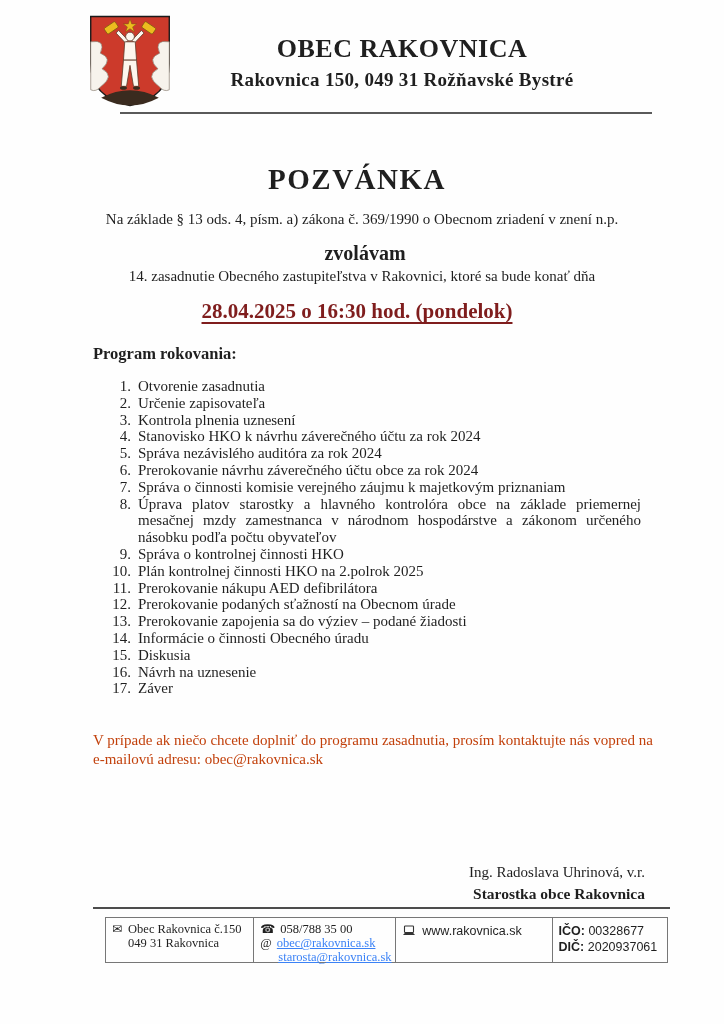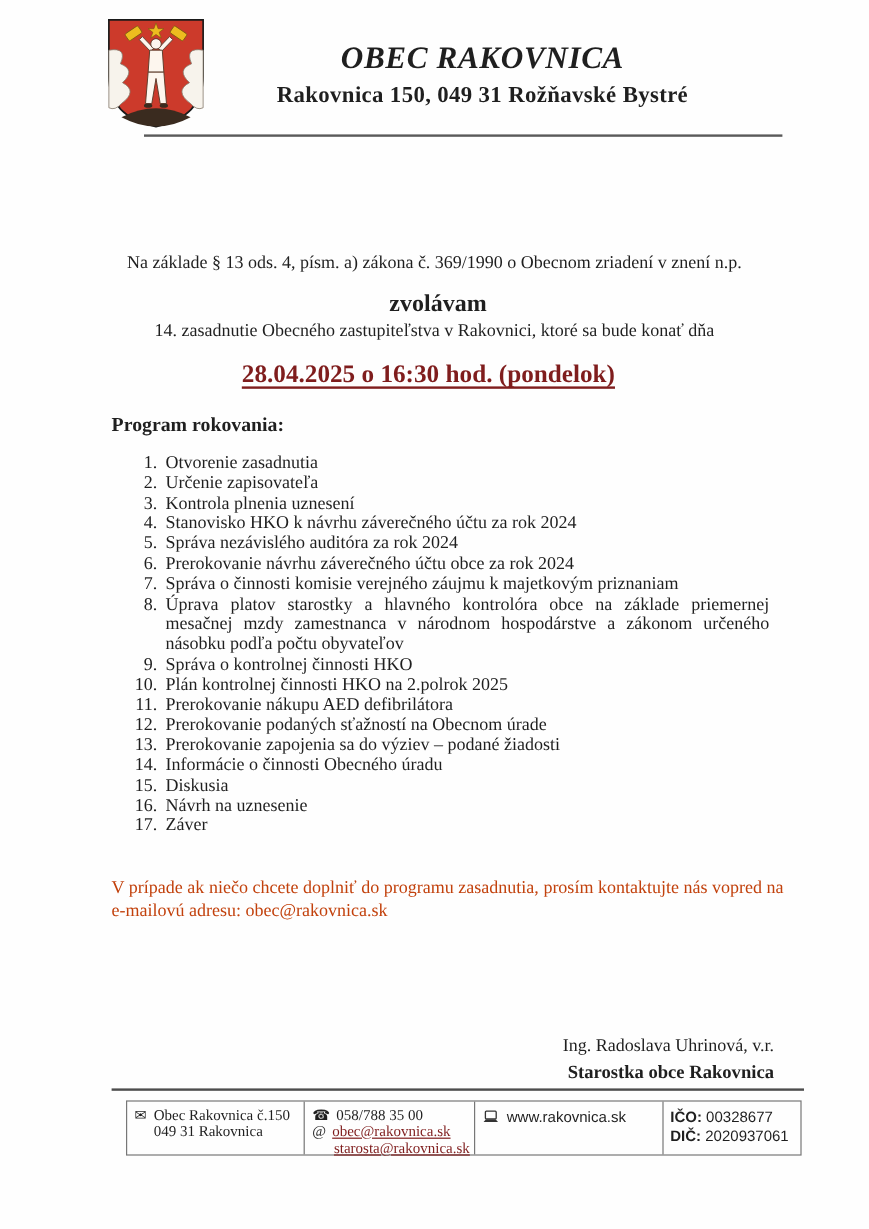--- a/index.html
+++ b/index.html
@@ -2,21 +2,21 @@
 <html><head>
 <meta charset="utf-8">
 <style>
   html,body{margin:0;padding:0;background:#ffffff;}
   .page{position:relative;width:724px;height:1024px;background:#fefefe;overflow:hidden;
         font-family:"Liberation Serif",serif;color:#1f1f1f;}
 
   
   .crest{position:absolute;left:84px;top:13px;width:92px;height:96px;}
   .header-text{position:absolute;left:80px;right:0;top:34px;text-align:center;}
-  .org-name{font-size:26px;font-weight:bold;letter-spacing:.5px;font-style:italic;}
+  .org-name{font-size:26px;font-weight:bold;letter-spacing:.5px;}
   .org-addr{font-size:19px;font-weight:bold;margin-top:5px;letter-spacing:.3px;}
   .rule1{position:absolute;left:120px;top:112px;width:532px;height:2px;background:#5a5a5a;}
 
   
   .title{position:absolute;left:0;right:10px;top:163px;text-align:center;
          font-size:29px;font-weight:bold;letter-spacing:1.5px;}
   .legal{position:absolute;left:0;right:0;top:211px;text-align:center;font-size:15px;}
   .zvolavam{position:absolute;left:0;right:10px;top:242px;text-align:center;font-size:20px;font-weight:bold;margin-left:16px;}
   .session{position:absolute;left:0;right:0;top:268px;text-align:center;font-size:15px;}
   .date-line{position:absolute;left:0;right:10px;top:299px;text-align:center;
@@ -46,21 +46,21 @@
           border:1px solid #777;box-sizing:border-box;}
   .fcell{box-sizing:border-box;padding:4px 5px 2px 6px;font-size:12.5px;line-height:14px;}
   .fcell+.fcell{border-left:1px solid #777;}
   .fc1{width:148px;display:flex;gap:6px;}
   .fc2{width:142px;}
   .fc3{width:157px;display:flex;gap:6px;align-items:flex-start;padding-top:6px;
        font-family:"Liberation Sans",sans-serif;font-size:12.5px;}
   .fc4{width:116px;font-family:"Liberation Sans",sans-serif;font-size:12.5px;line-height:16px;padding-top:5px;}
   .frow{display:flex;gap:5px;align-items:baseline;}
   .f-ind{margin-left:18px;}
-  .flink{color:#7f1d1d;text-decoration:underline;}
+  .flink{color:#3b82f6;text-decoration:underline;}
   .bold{font-weight:bold;}
   .glyph{font-family:"DejaVu Sans",sans-serif;font-size:12px;}
   .laptop-icon{margin-top:1px;}
 </style>
 </head>
 <body>
 
 <div class="page">
 
   <svg class="crest" viewBox="0 0 100 110">
@@ -79,20 +79,21 @@
     <ellipse cx="42.5" cy="86" rx="4" ry="2" fill="#3a2b1f"></ellipse>
     <ellipse cx="57.5" cy="86" rx="4" ry="2" fill="#3a2b1f"></ellipse>
   </svg>
 
   <div class="header-text">
     <div class="org-name">OBEC RAKOVNICA</div>
     <div class="org-addr">Rakovnica 150,  049 31  Rožňavské Bystré</div>
   </div>
   <div class="rule1"></div>
 
+  <div class="title">POZVÁNKA</div>
   <div class="legal">Na základe § 13 ods. 4, písm. a) zákona č. 369/1990 o Obecnom zriadení v znení n.p.</div>
   <div class="zvolavam">zvolávam</div>
   <div class="session">14. zasadnutie Obecného zastupiteľstva v Rakovnici, ktoré sa bude konať  dňa</div>
   <div class="date-line" style="color:#7f1d1d">28.04.2025 o 16:30 hod. (pondelok)</div>
 
   <div class="prog-heading">Program rokovania:</div>
   <ul class="agenda">
     <li>
         <span class="num">1.</span>
         <span class="txt">Otvorenie zasadnutia</span>

